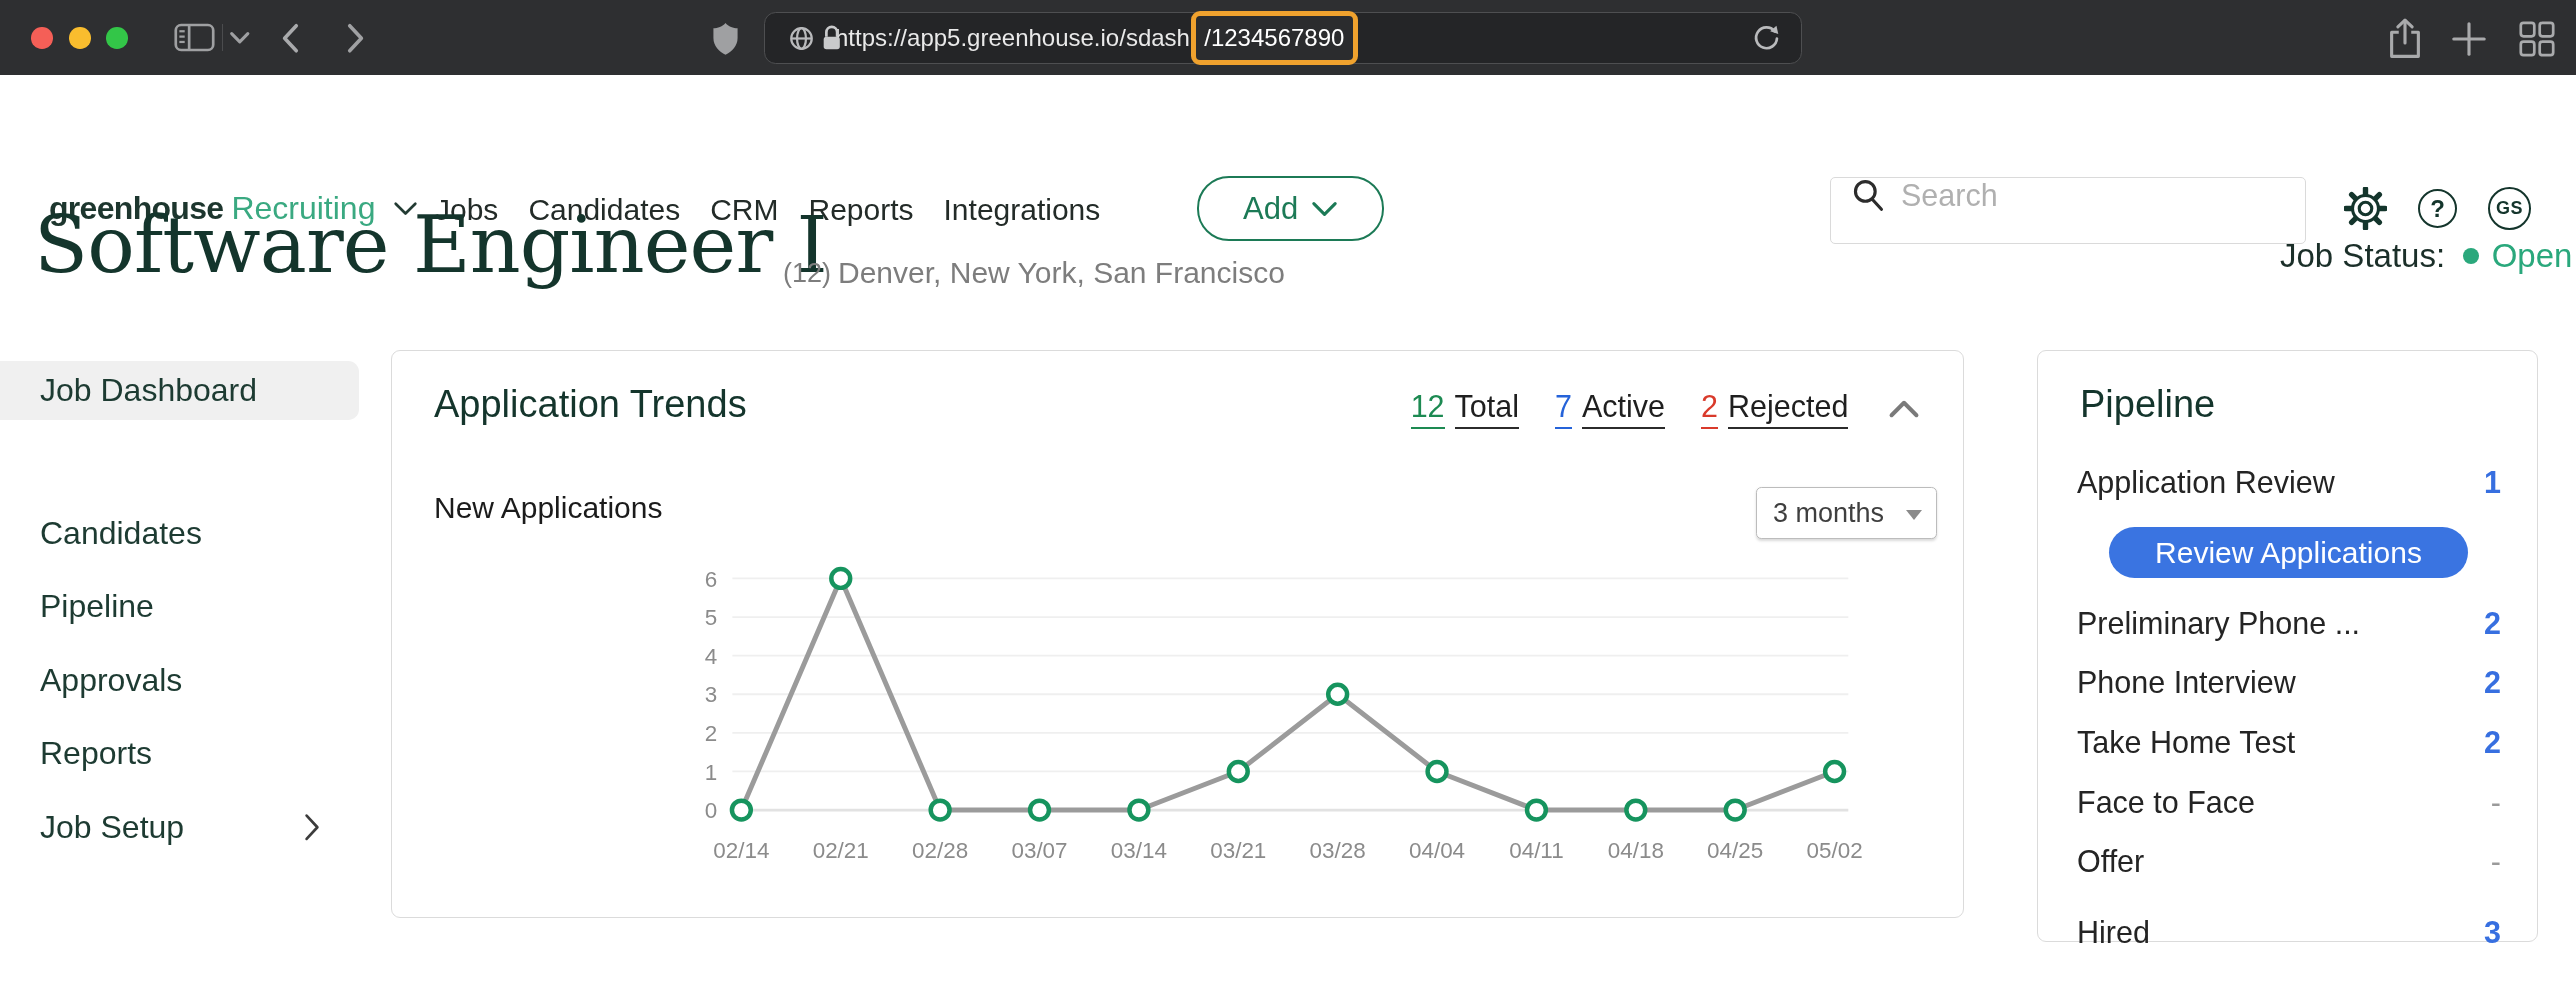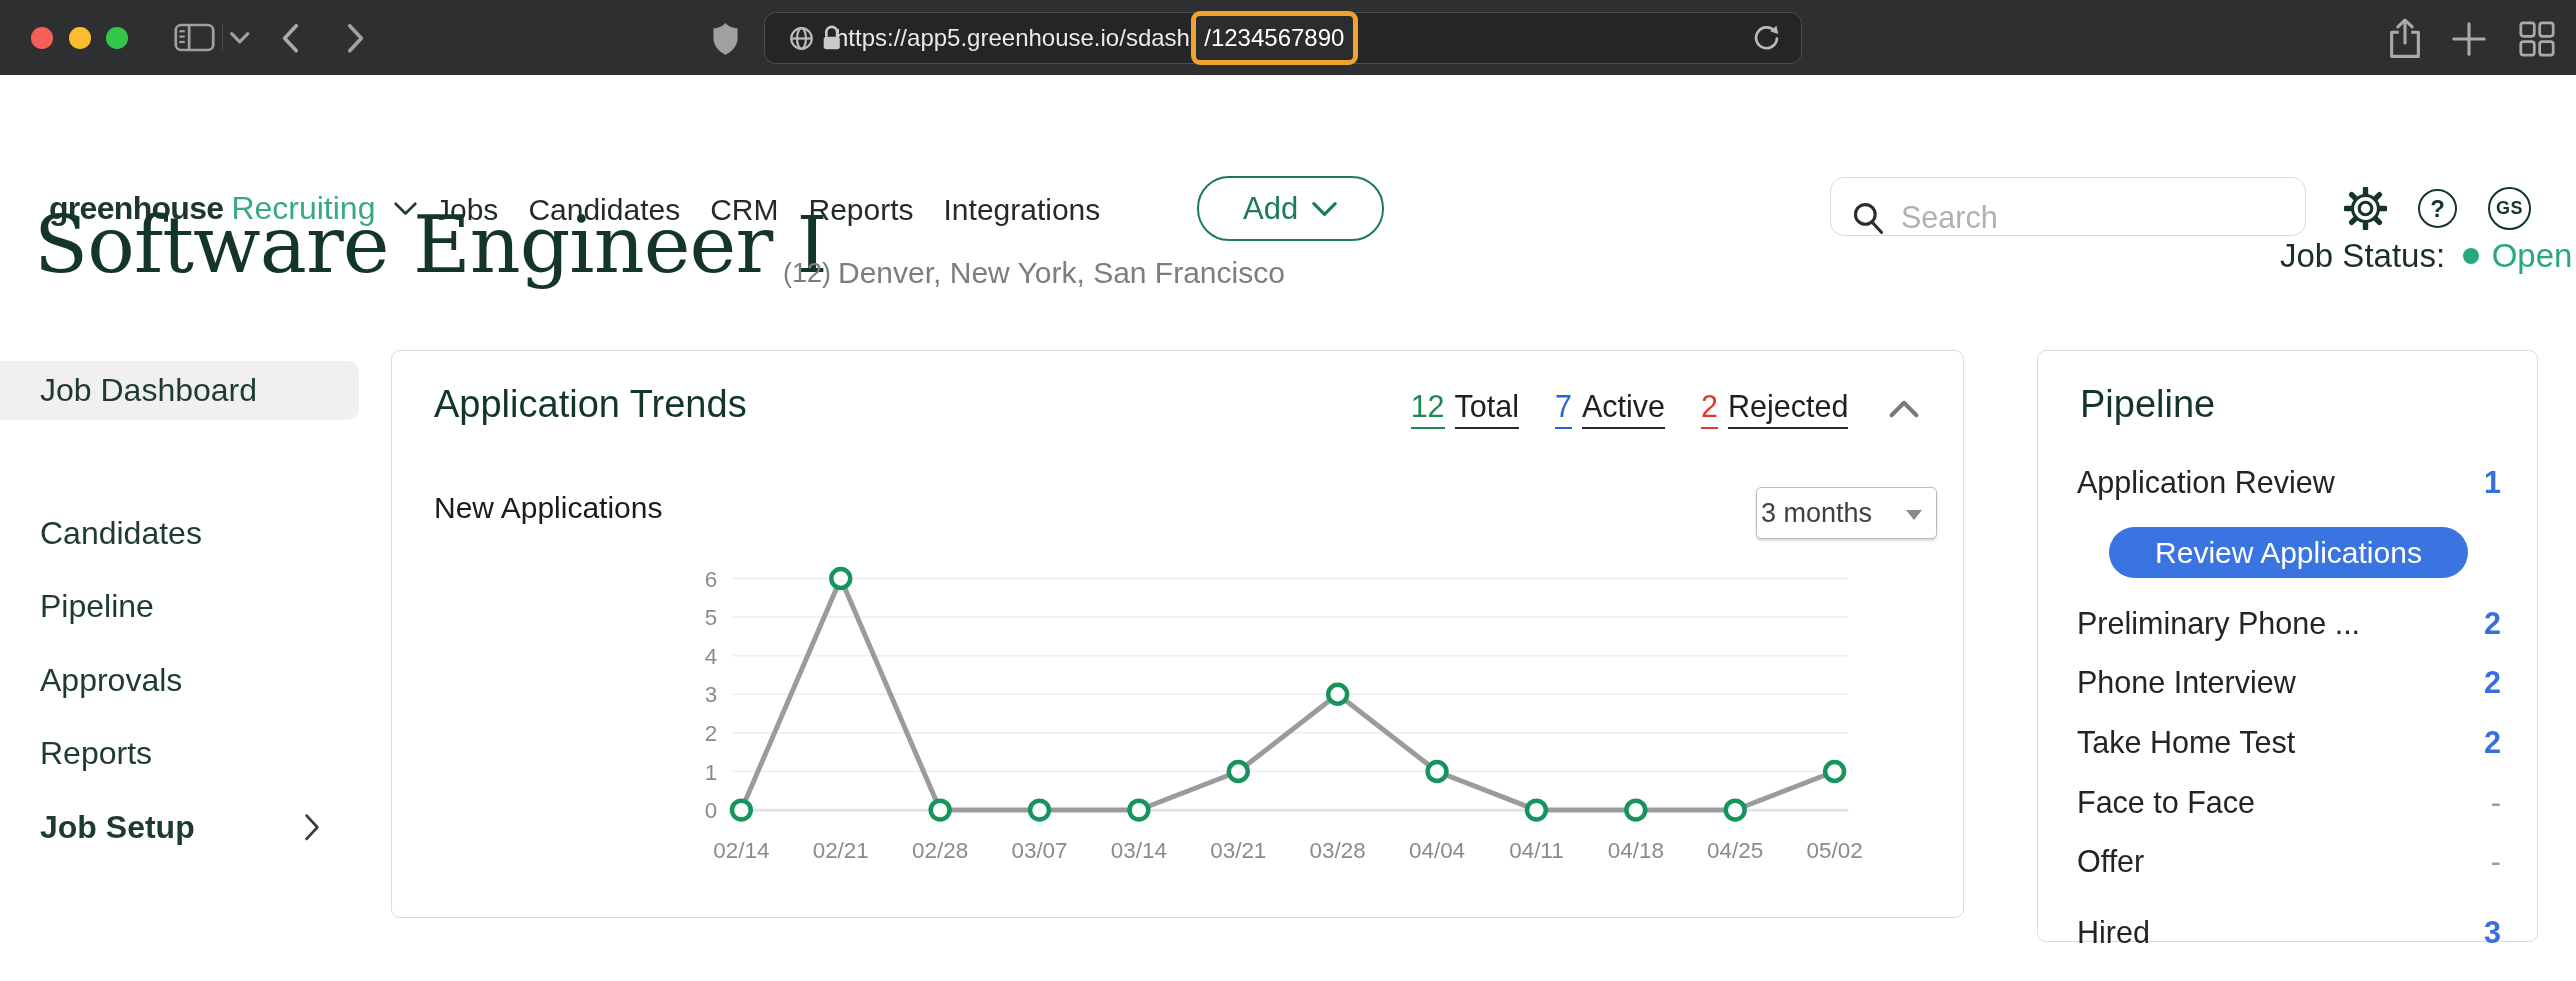--- a/index.html
+++ b/index.html
@@ -21,21 +21,21 @@
   .reload { position:absolute; right:20px; top:11.7px; }
 
   
   .navbar { position:absolute; left:0; top:75px; width:2576px; height:117px; background:#fff; }
   .logo { position:absolute; left:49px; top:115px; display:flex; align-items:center; cursor:pointer; }
   .logo-a { font-size:32px; font-weight:700; letter-spacing:-0.7px; color:#1d362e; }
   .logo-b { font-size:32px; font-weight:400; color:#3aa981; margin-left:8px; }
   .nav-links { position:absolute; left:435px; top:118px; display:flex; gap:30px; }
   .nav-link { font-size:30px; color:#232b28; cursor:pointer; }
   .add-btn { position:absolute; left:1197px; top:101px; width:187px; height:65px; border:2.7px solid #1c7a56; border-radius:32px; display:flex; align-items:center; justify-content:center; gap:12.6px; color:#1c7a56; font-size:31px; background:#fff; cursor:pointer; }
-  .search-box { position:absolute; left:1830px; top:102px; width:476px; height:59px; border:1.8px solid #dadada; border-radius:14px; display:flex; align-items:flex-end; background:#fff; }
+  .search-box { position:absolute; left:1830px; top:102px; width:476px; height:67px; border:1.8px solid #dadada; border-radius:5px; display:flex; align-items:flex-start; background:#fff; }
   .search-box input { border:none; outline:none; font-size:30.5px; color:#333; width:341px; font-family:"Liberation Sans",sans-serif; }
   .search-box input::placeholder { color:#b0b0b0; }
   .circle-ic { position:absolute; border:2.7px solid #14352c; border-radius:50%; color:#14352c; display:flex; align-items:center; justify-content:center; cursor:pointer; background:#fff; }
   .help-ic { left:2418px; top:114px; width:39px; height:39px; font-size:24px; font-weight:700; }
   .avatar-ic { left:2488px; top:112px; width:43px; height:43px; font-size:18px; font-weight:700; letter-spacing:0.4px; }
 
   
   .job-title { position:absolute; left:34px; top:199px; font-family:"DejaVu Serif","Liberation Serif",serif; font-size:79px; color:#14352c; letter-spacing:-0.9px; }
   .job-openings { position:absolute; left:783px; top:258px; font-size:27px; color:#7d7d7d; }
   .job-locations { position:absolute; left:838px; top:256px; font-size:30px; color:#7d7d7d; }
@@ -57,21 +57,21 @@
   .card-title { position:absolute; left:42px; top:32px; font-size:38px; color:#14352c; font-weight:500; }
 
   .stats-row { position:absolute; right:43px; top:38px; display:flex; align-items:center; gap:36px; font-size:30.5px; }
   .stat { display:flex; gap:10px; cursor:pointer; }
   .stat .num { font-weight:400; border-bottom:2.7px solid currentColor; padding-bottom:2.7px; }
   .stat .lab { color:#1f1f1f; border-bottom:2.7px solid #2b2b2b; padding-bottom:2.7px; }
   .collapse-ic { cursor:pointer; margin-left:3.6px; }
 
   .series-label { position:absolute; left:42px; top:140px; font-size:30px; font-weight:500; color:#1b1b1b; }
   .range-select { position:absolute; left:1364px; top:136px; width:181px; height:52px; border:1.8px solid #bcbcbc; border-radius:5.4px; background:#fff; box-shadow:0 1.8px 2.7px rgba(0,0,0,0.15); display:flex; align-items:center; cursor:pointer; }
-  .range-select .val { margin-left:4px; font-size:27px; color:#3f3f3f;text-align:center; }
+  .range-select .val { margin-left:16px; font-size:27px; color:#3f3f3f;text-align:center; }
   .range-select .tri { position:absolute; right:14.4px; top:21.5px; width:0; height:0; border-left:8px solid transparent; border-right:8px solid transparent; border-top:10.8px solid #8a8a8a; }
 
   .chart-svg { position:absolute; left:291px; top:205px; }
 
   
   .stage-row { position:absolute; left:39px; right:36px; height:39px; display:flex; align-items:center; justify-content:space-between; }
   .stage-lab { font-size:30.5px; color:#242424; }
   .stage-count { font-size:30.5px; font-weight:700; color:#376fe0; cursor:pointer; }
   .stage-count.muted { color:#9a9a9a; font-weight:400; cursor:default; }
   .review-btn { position:absolute; left:71px; top:176px; width:359px; height:51px; border:none; border-radius:26px; background:#3a74e1; color:#fff; font-size:30px; font-weight:500; font-family:"Liberation Sans",sans-serif; display:flex; align-items:center; justify-content:center; cursor:pointer; }
@@ -210,21 +210,21 @@
   </div>
   <div class="side-item" style="top:577px;">
     <span class="txt">Pipeline</span>
   </div>
   <div class="side-item" style="top:651px;">
     <span class="txt">Approvals</span>
   </div>
   <div class="side-item" style="top:724px;">
     <span class="txt">Reports</span>
   </div>
-  <div class="side-item" style="top:798px;font-weight:bold;">
+  <div class="side-item" style="top:798px;">
     <span class="txt">Job Setup</span>
     <svg class="side-chev" width="20" height="30.5" viewBox="0 0 22 34">
       <polyline points="5,4 17,17 5,30" fill="none" stroke="#3c3c3c" stroke-width="3" stroke-linecap="round" stroke-linejoin="round"></polyline>
     </svg>
   </div>
 
   <div class="card trends-card">
     <div class="card-title">Application Trends</div>
     <div class="stats-row">
       <span class="stat" style="color:#1d8a52;">

